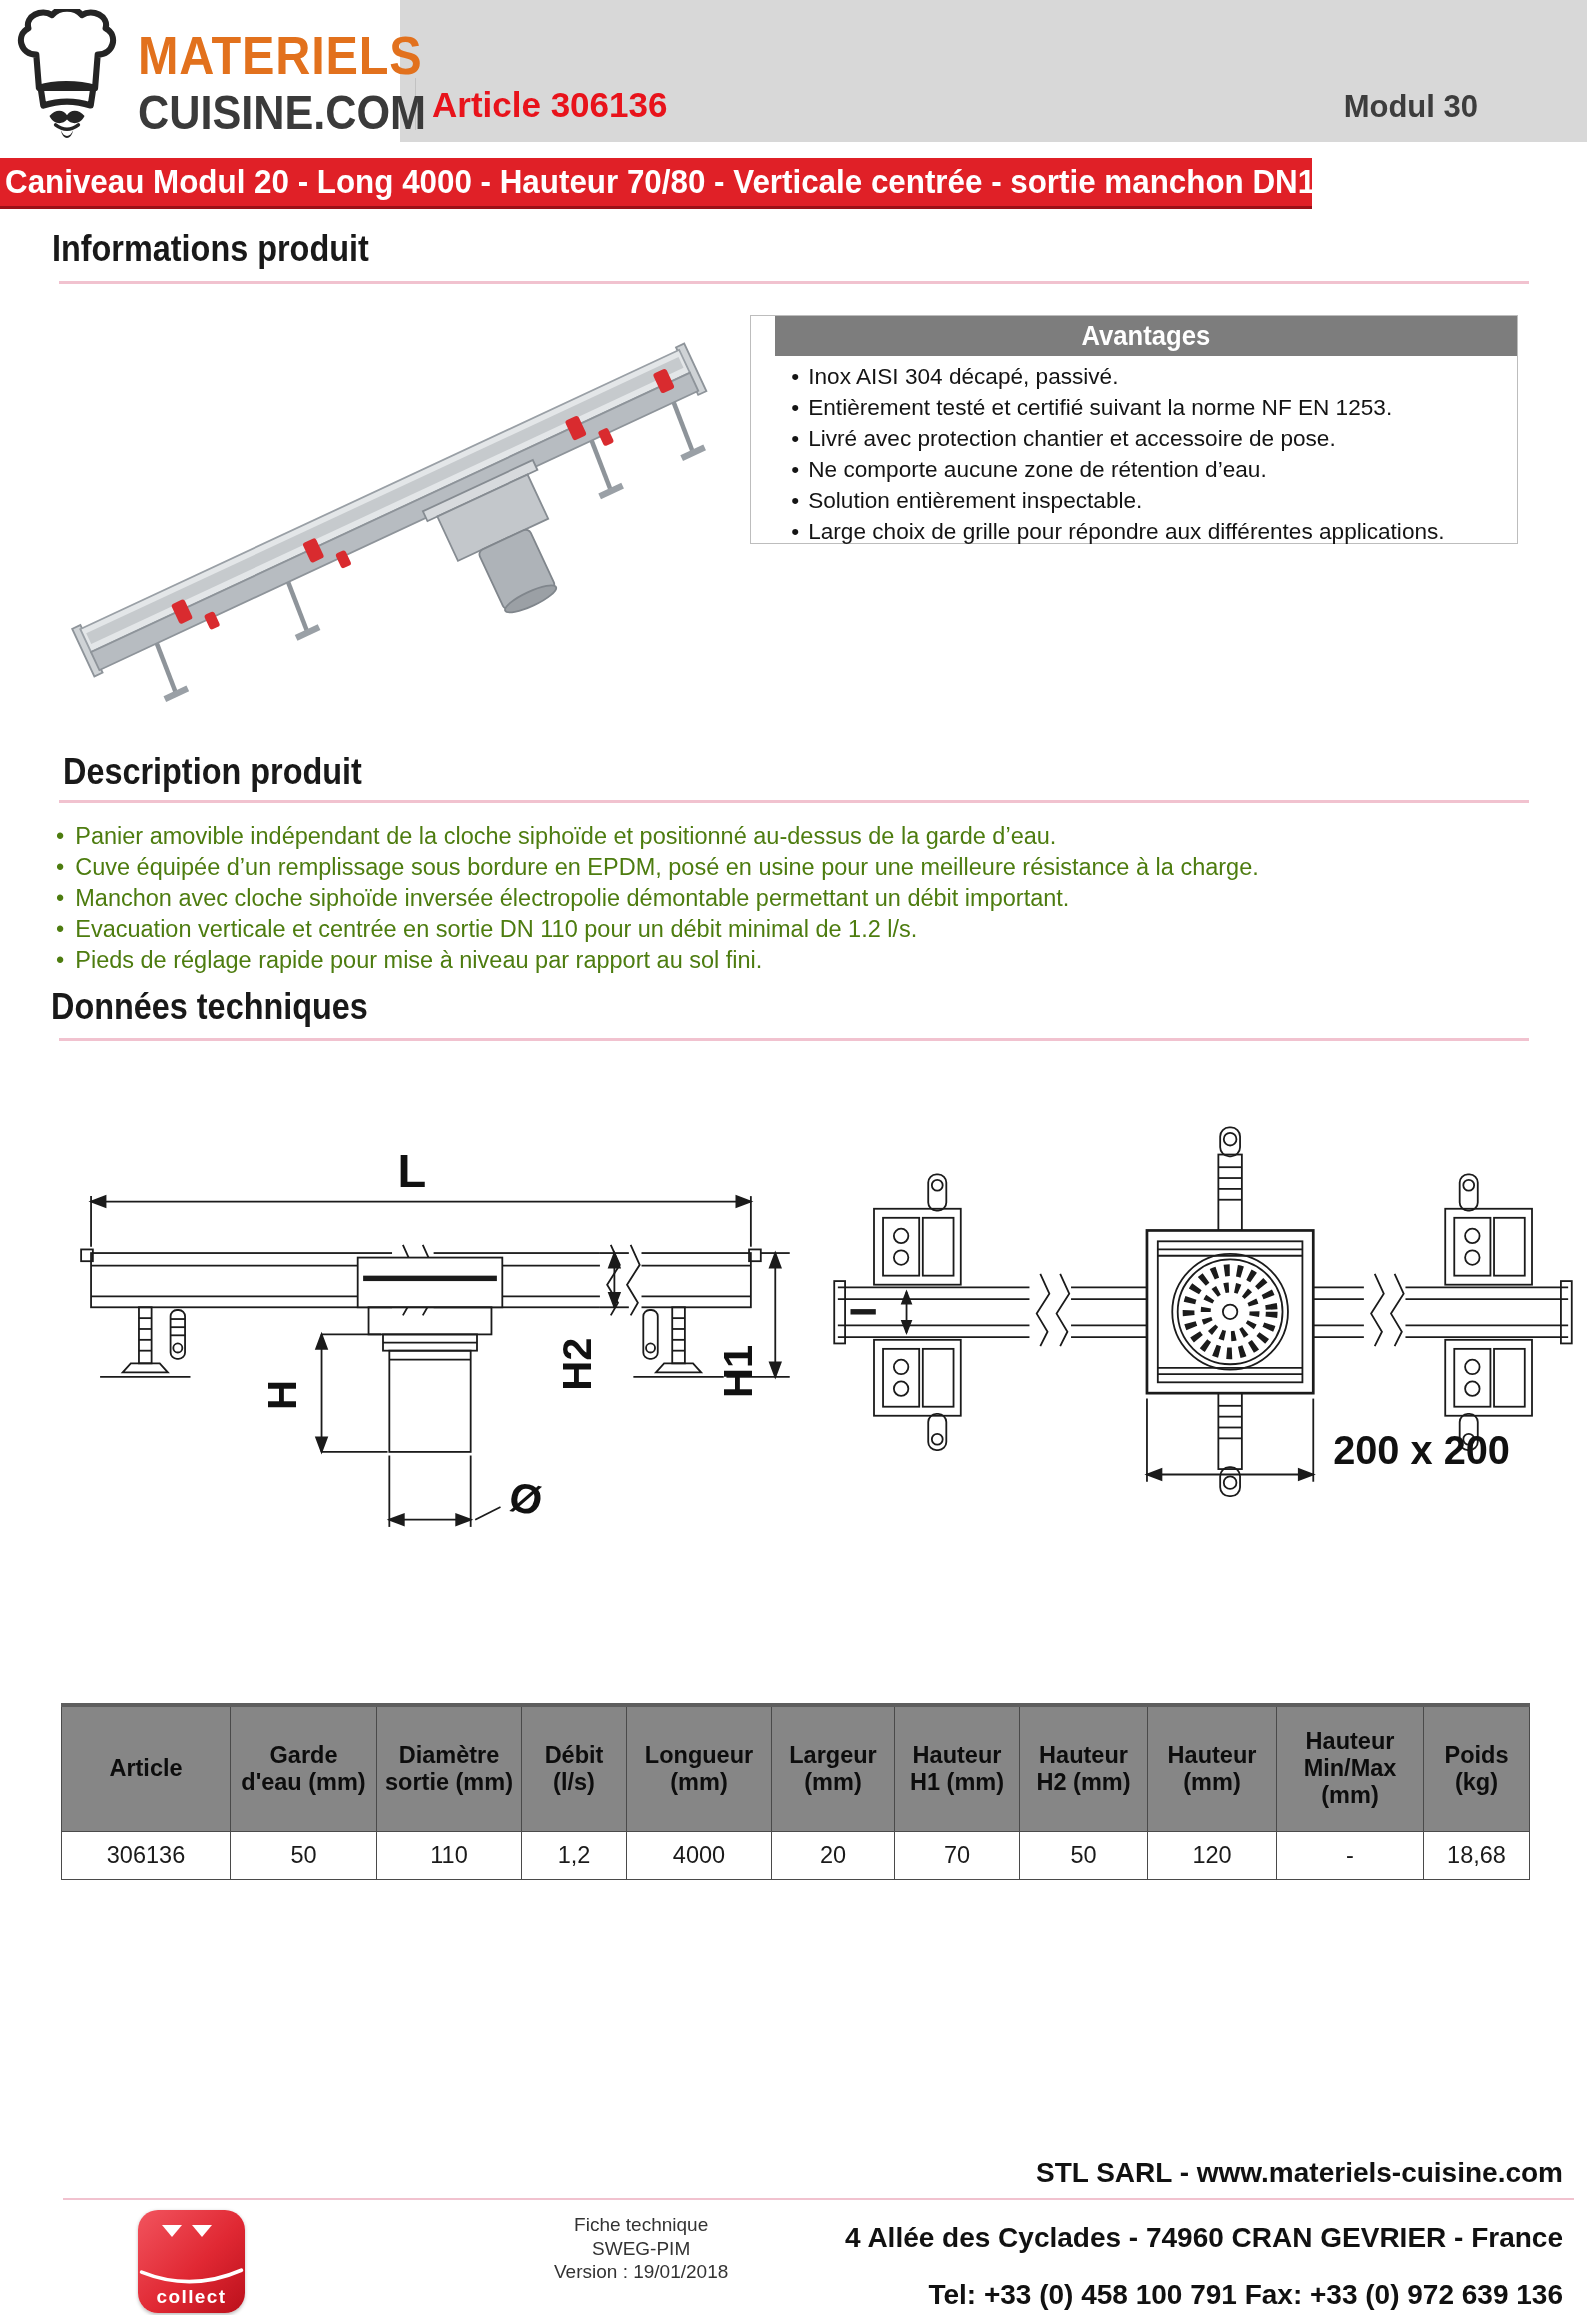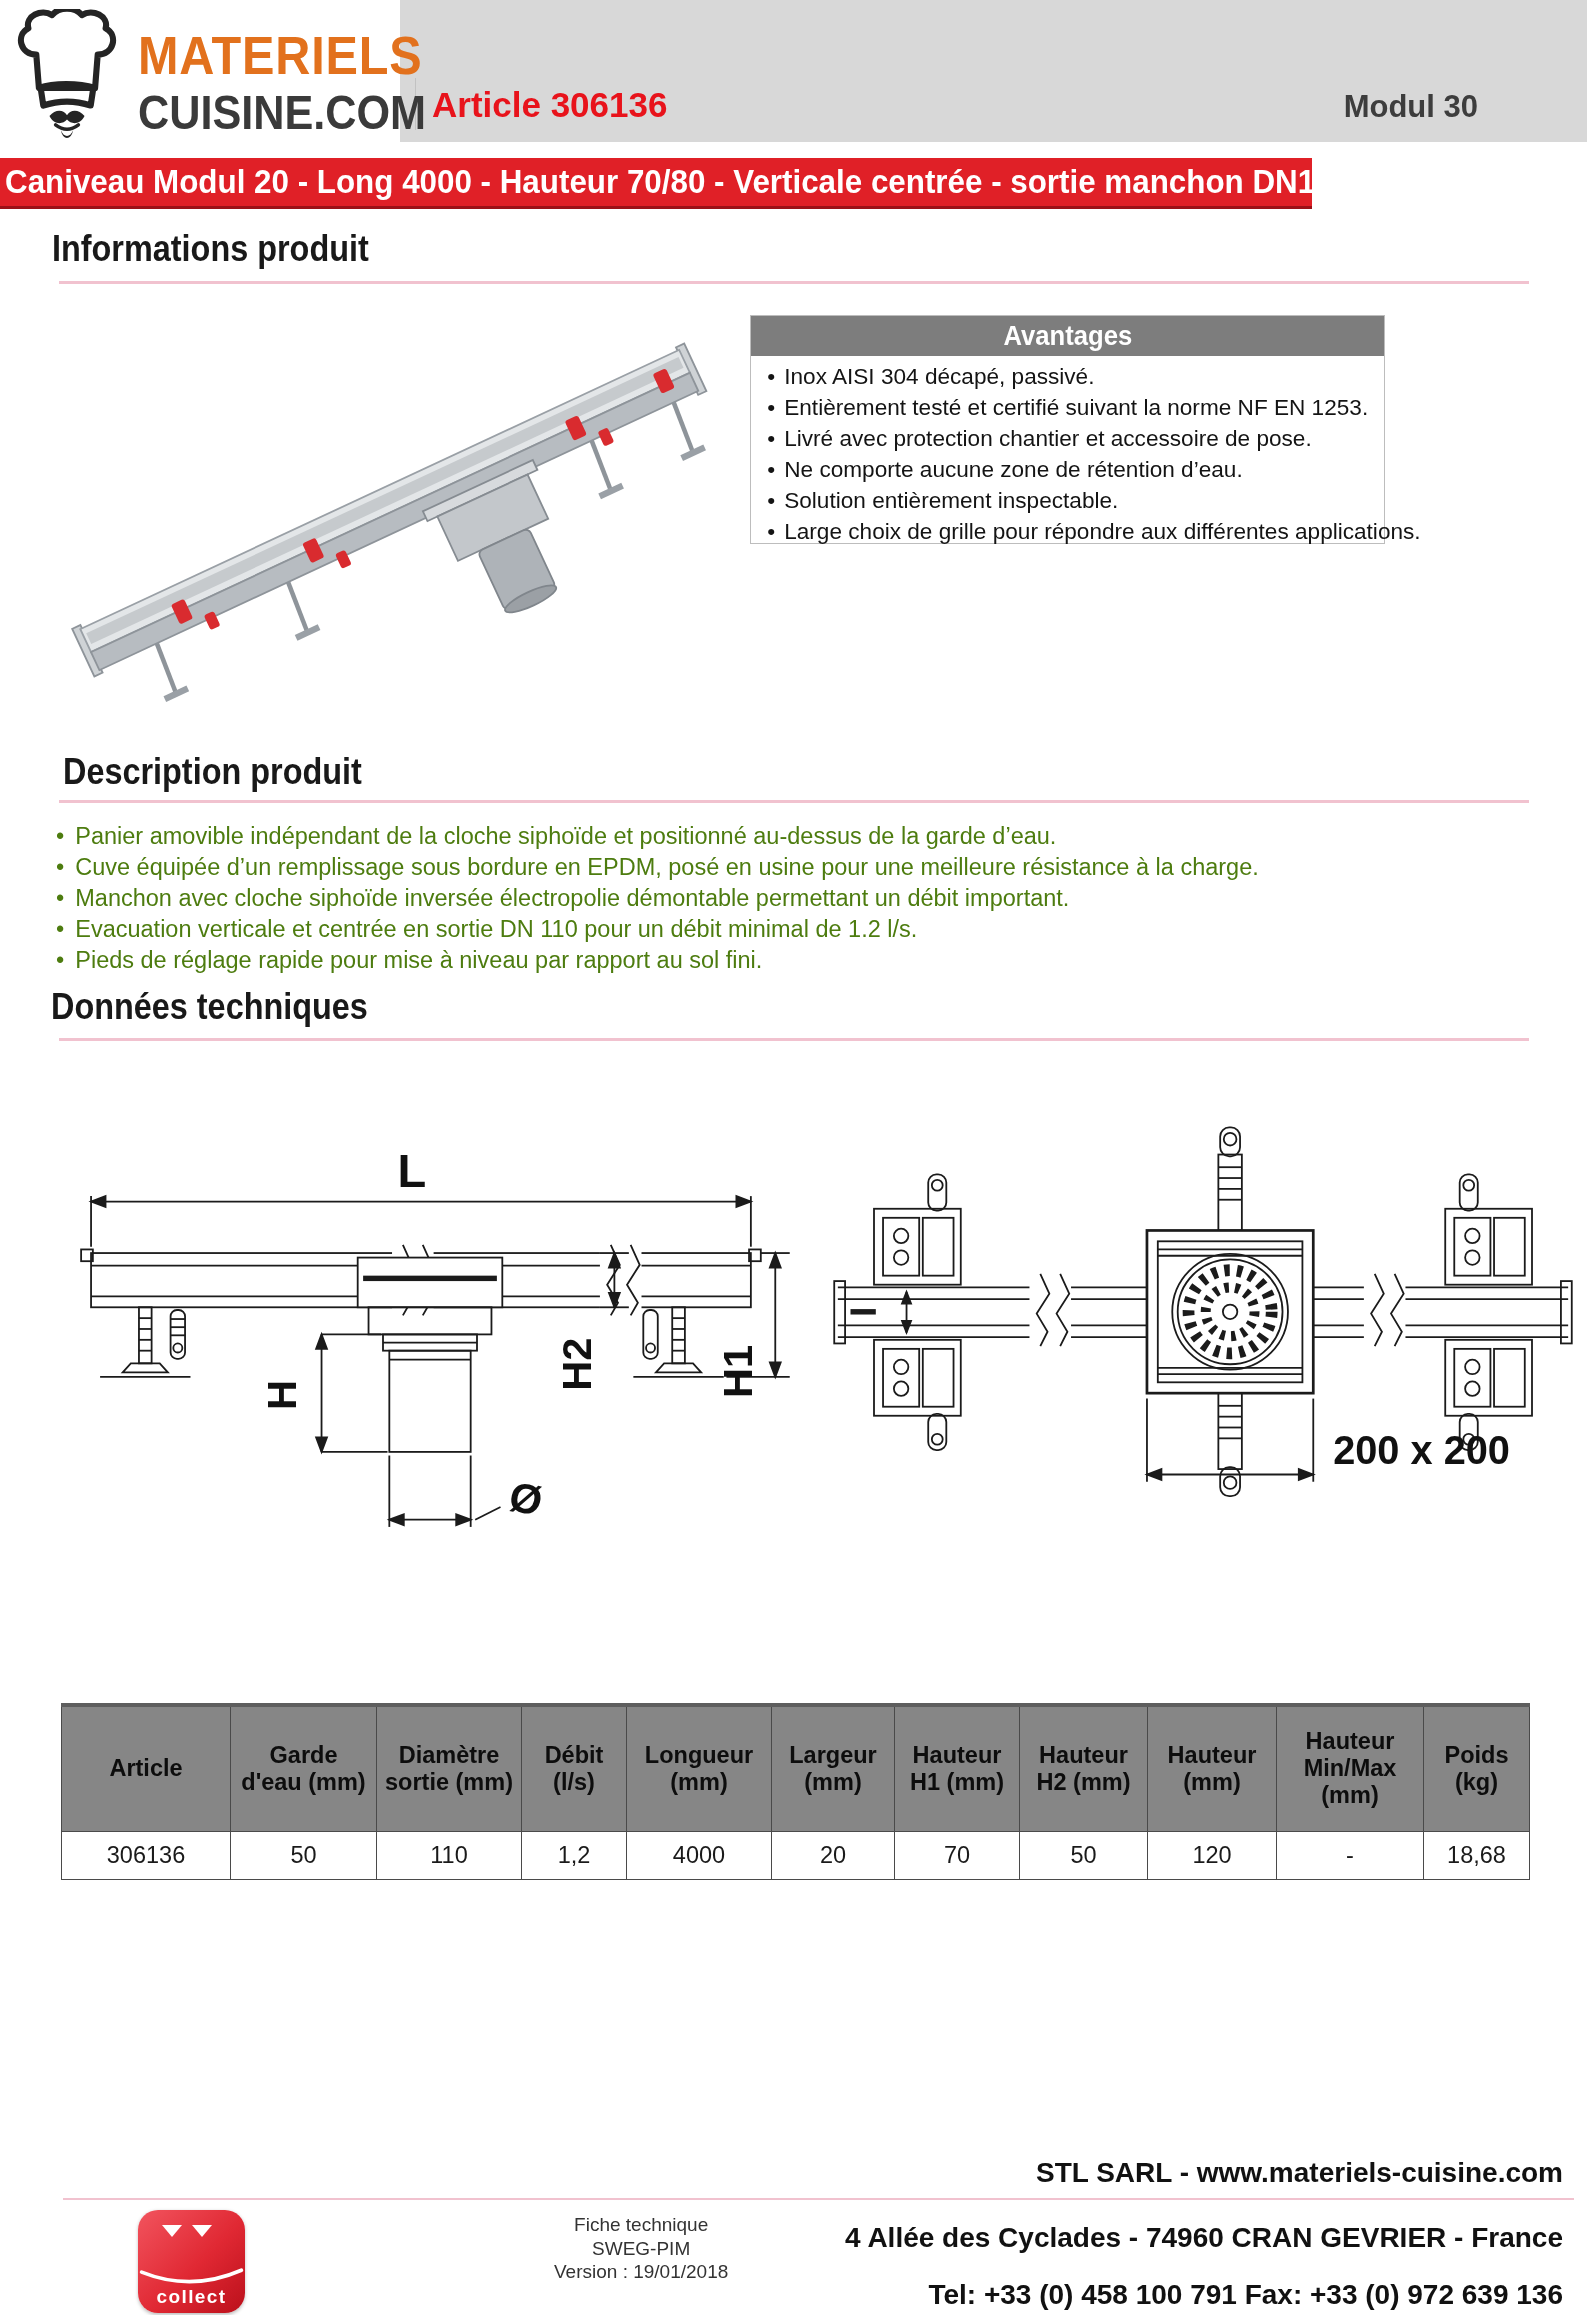--- a/index.html
+++ b/index.html
@@ -28,22 +28,22 @@
   .divider{position:absolute;height:2.7px;background:#f1c2cf;}
   #dv1{left:59px;top:281px;width:1470px;}
   #dv2{left:59px;top:800px;width:1470px;}
   #dv3{left:59px;top:1038px;width:1470px;}
   #dv4{left:63px;top:2198px;width:1511px;height:1.8px;}
 
   
   .photo{position:absolute;left:45px;top:308px;width:697px;height:422px;}
 
   
-  .adv-box{position:absolute;left:750px;top:315px;width:635px;height:229px;
-           border:1.8px solid #bdbdbd;box-sizing:border-box;background:#fff;}
+  .adv-box{position:absolute;left:750px;top:315px;width:768px;height:229px;
+           border:1.8px solid #bdbdbd;box-sizing:border-box;background:#fff;padding-left:24px;}
   .adv-head{height:40px;background:#7d7d7d;color:#fff;font-size:27px;font-weight:bold;
             line-height:40px;text-align:center;}
   .adv-head span{display:inline-block;transform:scaleX(.95);}
   .adv-list{margin:4.5px 0 0 0;padding:0 9px 0 16.3px;list-style:none;}
   .adv-list li{font-size:22.6px;line-height:31px;color:#141414;white-space:nowrap;}
   .adv-list li::before{content:"•";margin-right:9px;}
 
   
   .desc-list{position:absolute;left:56px;top:821px;margin:0;padding:0;list-style:none;}
   .desc-list li{font-size:23.5px;line-height:31px;color:#4d7c0f;white-space:nowrap;}

